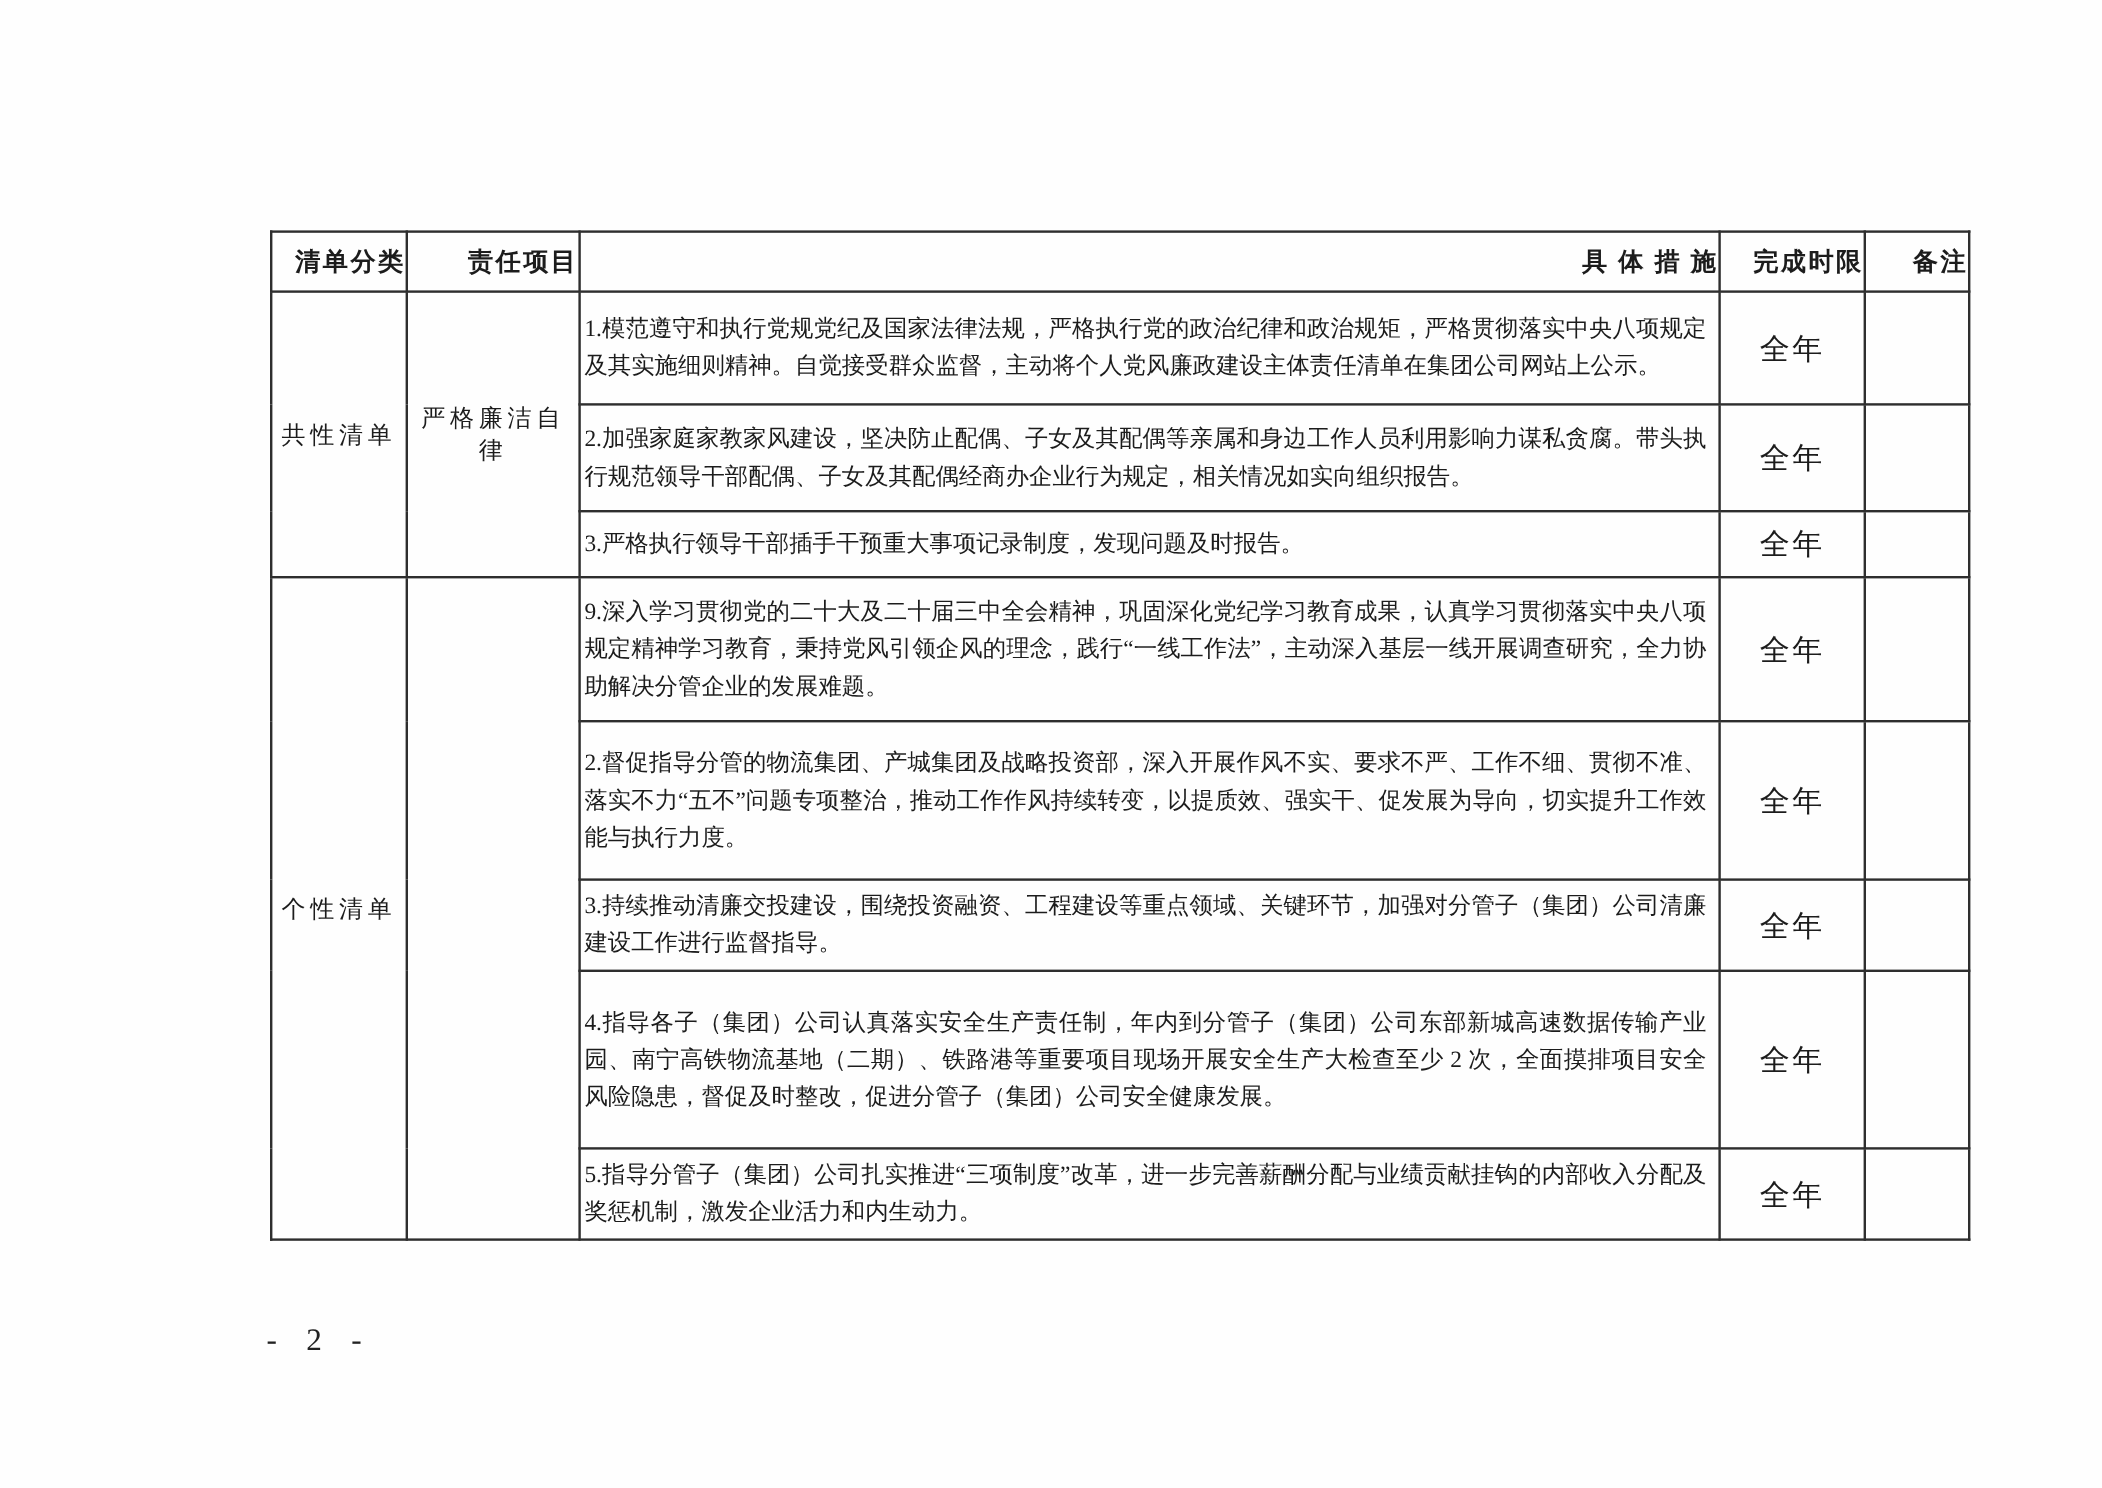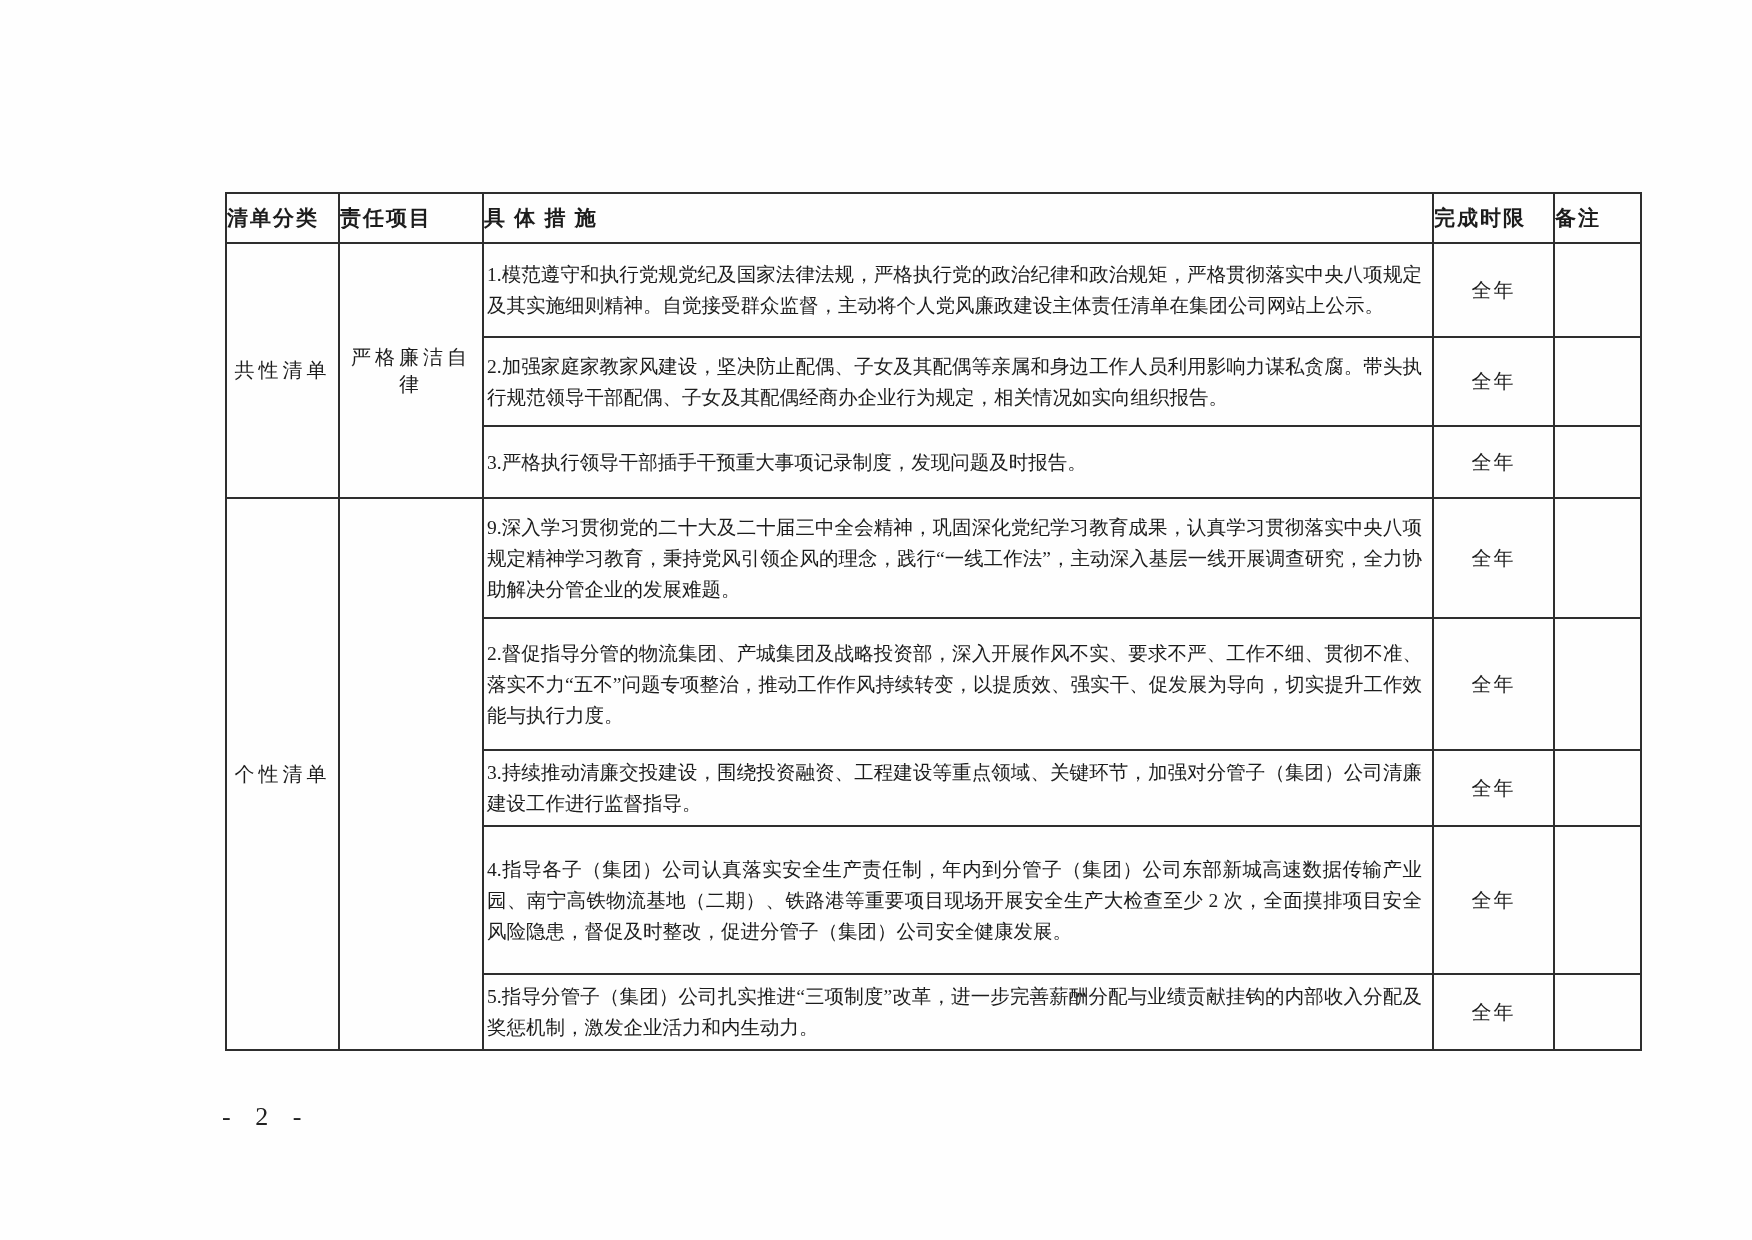--- a/index.html
+++ b/index.html
@@ -23,39 +23,39 @@
   }
   .doc-table td,.doc-table th{
     border:2px solid #2e2e2e;
     padding:0;
     vertical-align:middle;
     overflow:hidden;
   }
   th.h{
     font-size:21px;
     font-weight:bold;
-    text-align:left;
+    text-align:right;
     height:48px;
     letter-spacing:2px;
   }
   td.category,td.project{
     text-align:center;
     font-size:20px;
     letter-spacing:4px;
   }
   td.measure{
     font-size:19.5px;
     line-height:31px;
     text-align:justify;
     text-justify:inter-ideograph;
     padding:6px 10px 6px 3px;
   }
   td.deadline{
     text-align:center;
-    font-size:20px;
+    font-size:25px;
     letter-spacing:2px;
     margin-top:40px;
   }
   td.remark{ }
   .page-number{
     position:absolute;
     left:222px;top:1102px;
     font-size:26px;
     letter-spacing:2px;
     word-spacing:14px;
@@ -91,21 +91,21 @@
           <td class="project" rowspan="3">严格廉洁自律</td>
           <td class="measure">1.模范遵守和执行党规党纪及国家法律法规，严格执行党的政治纪律和政治规矩，严格贯彻落实中央八项规定及其实施细则精神。自觉接受群众监督，主动将个人党风廉政建设主体责任清单在集团公司网站上公示。</td>
           <td class="deadline">全年</td>
           <td class="remark"></td>
         </tr>
         <tr style="height: 89px;">
           <td class="measure">2.加强家庭家教家风建设，坚决防止配偶、子女及其配偶等亲属和身边工作人员利用影响力谋私贪腐。带头执行规范领导干部配偶、子女及其配偶经商办企业行为规定，相关情况如实向组织报告。</td>
           <td class="deadline">全年</td>
           <td class="remark"></td>
         </tr>
-        <tr style="height: 72px;">
+        <tr style="height: 55px;">
           <td class="measure">3.严格执行领导干部插手干预重大事项记录制度，发现问题及时报告。</td>
           <td class="deadline">全年</td>
           <td class="remark"></td>
         </tr>
         <tr style="height: 120px;">
           <td class="category" rowspan="5">个性清单</td>
           <td class="project" rowspan="5"></td>
           <td class="measure">9.深入学习贯彻党的二十大及二十届三中全会精神，巩固深化党纪学习教育成果，认真学习贯彻落实中央八项规定精神学习教育，秉持党风引领企风的理念，践行“一线工作法”，主动深入基层一线开展调查研究，全力协助解决分管企业的发展难题。</td>
           <td class="deadline">全年</td>
           <td class="remark"></td>

